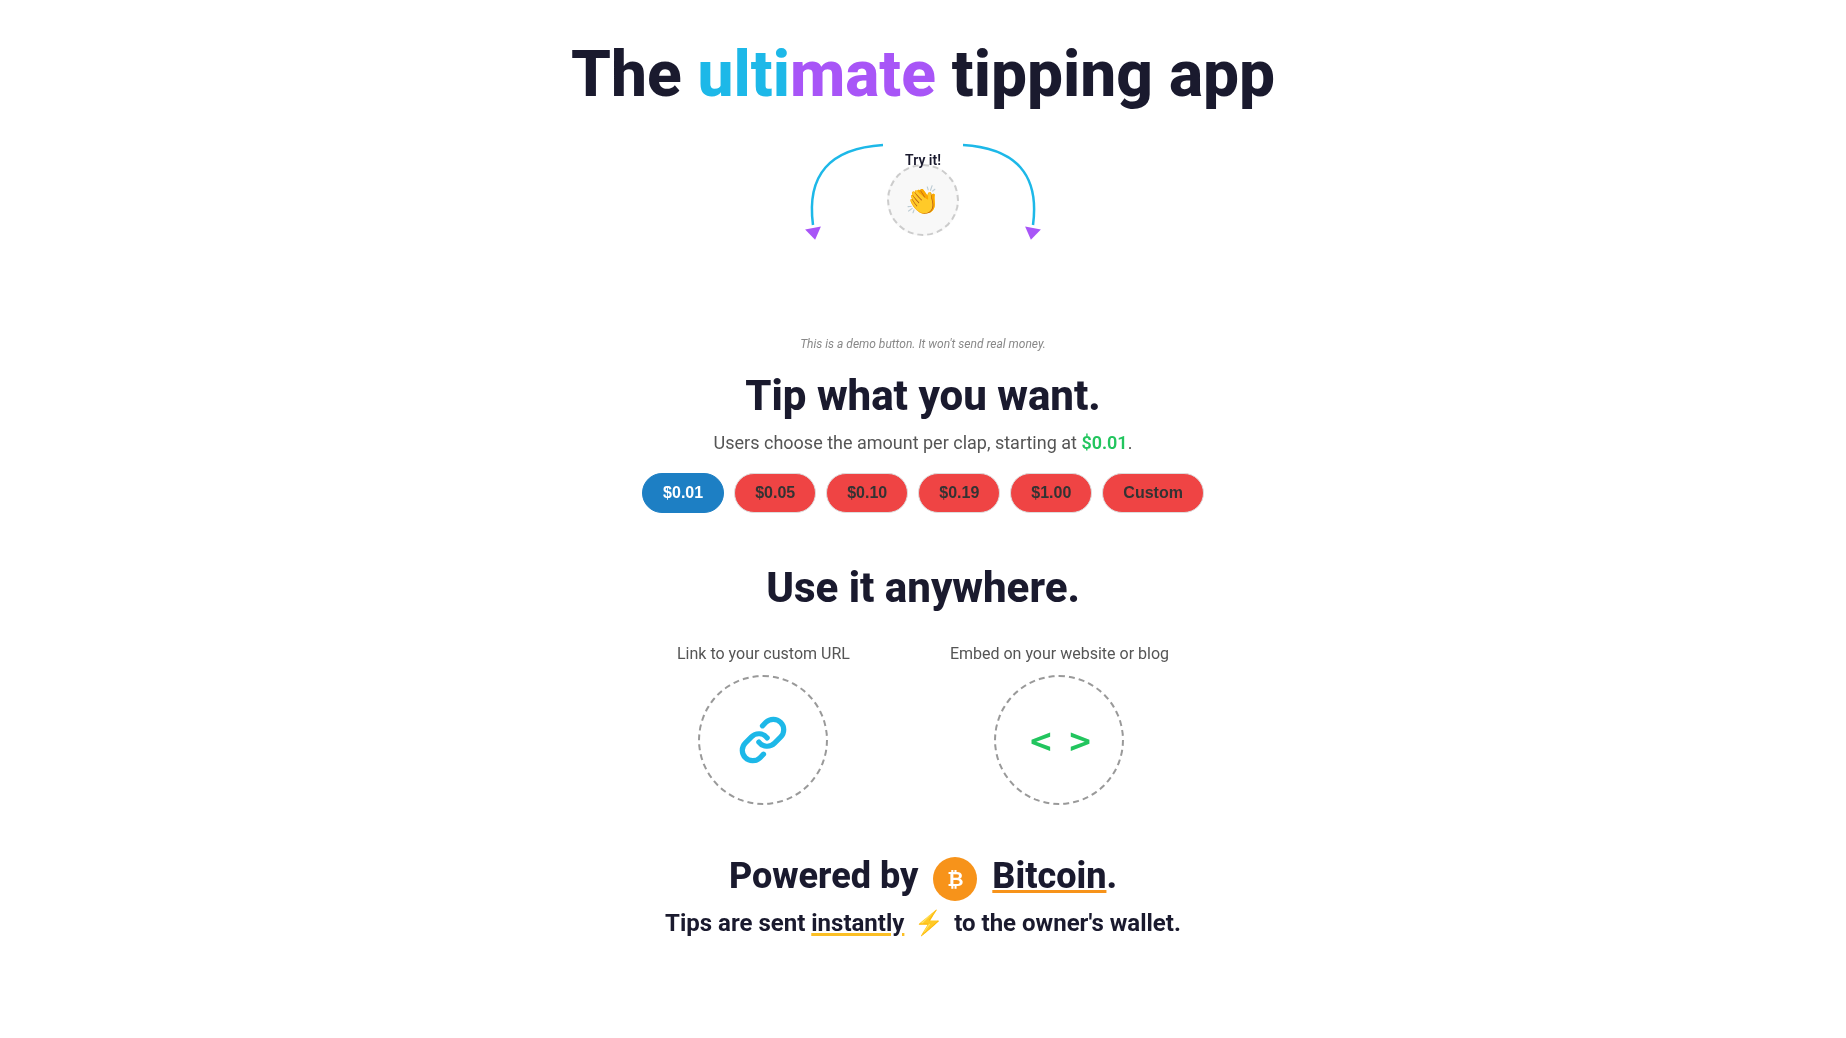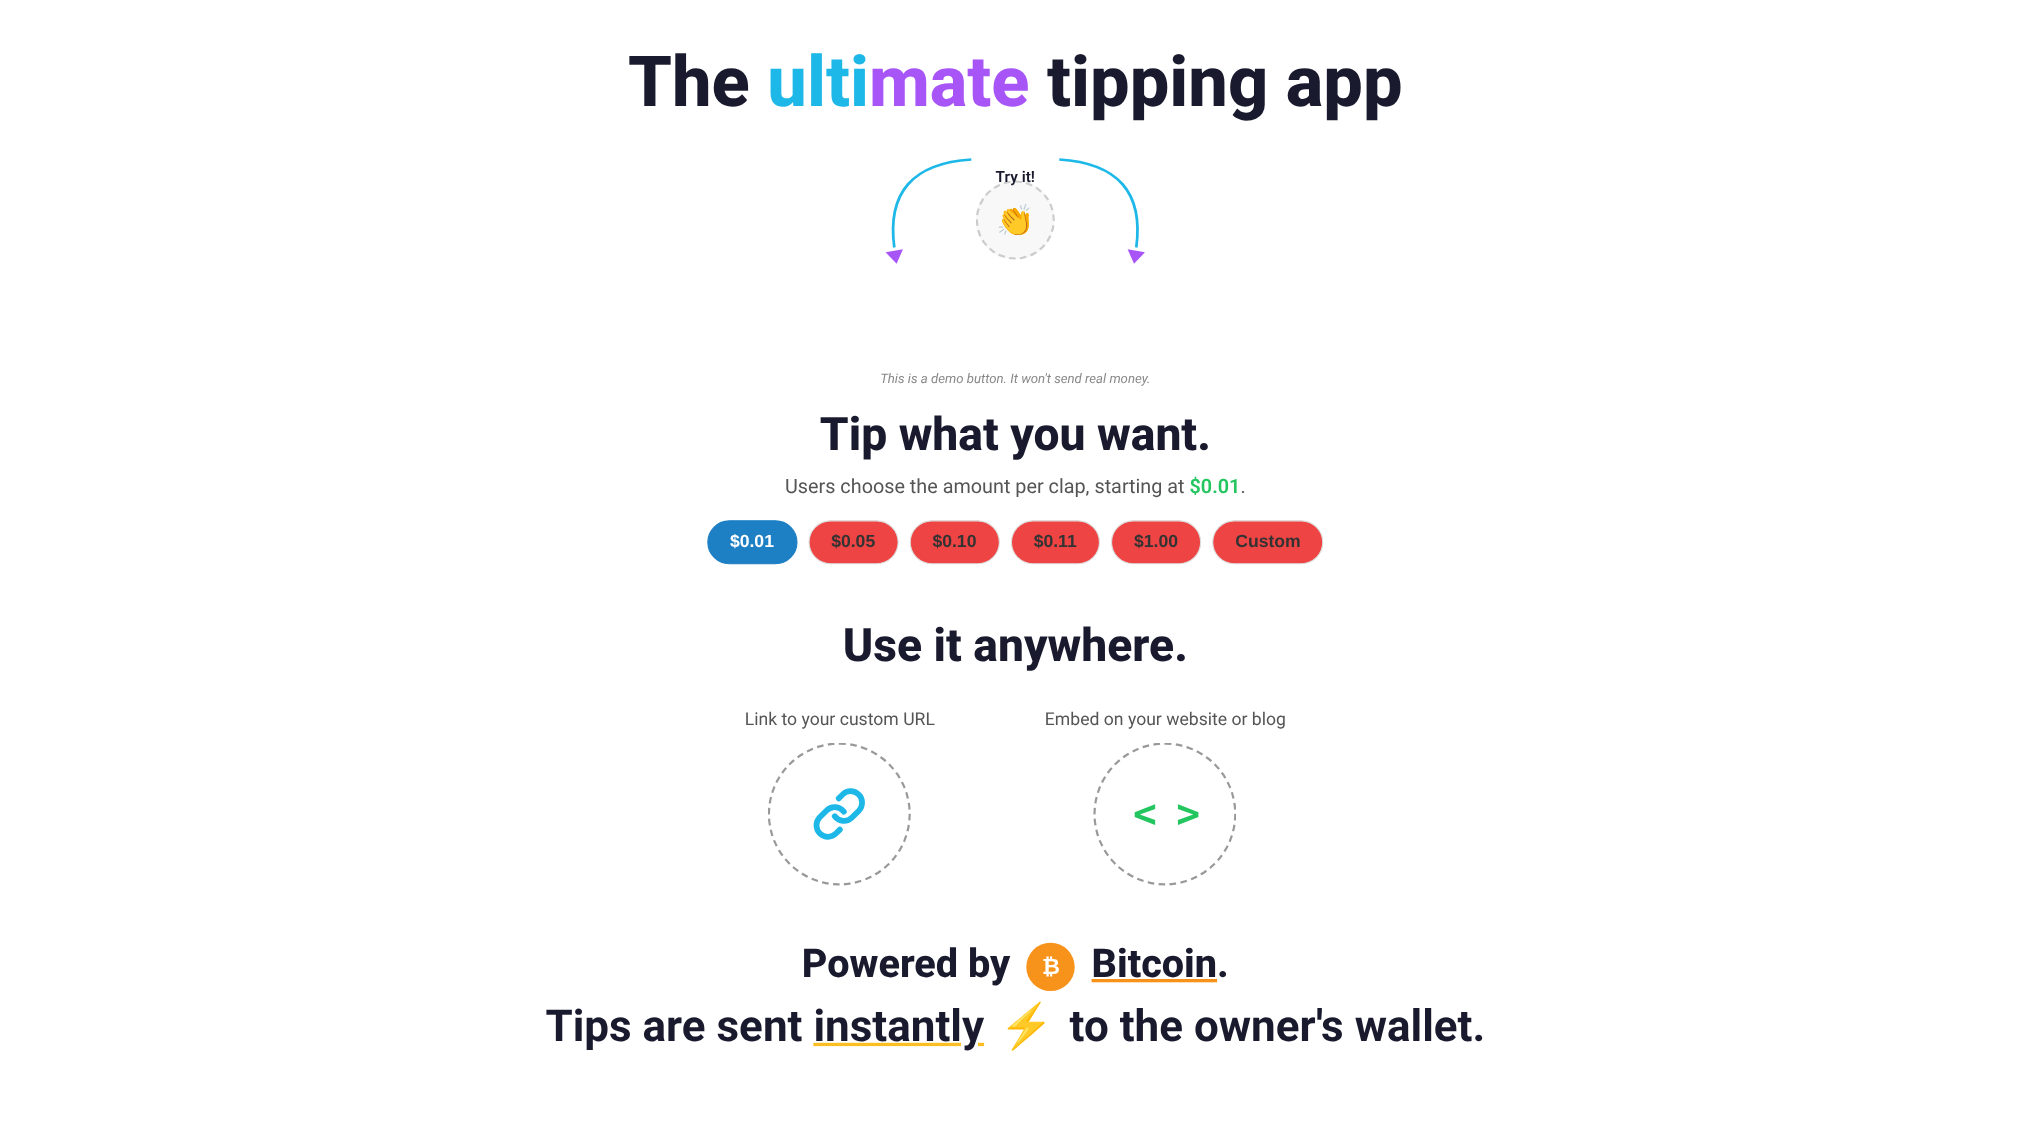--- a/index.html
+++ b/index.html
@@ -239,21 +239,21 @@
     }
 
     .bitcoin-link {
       color: #1a1a2e;
       text-decoration: underline;
       text-decoration-color: #f7931a;
       text-decoration-thickness: 3px;
     }
 
     .instantly-line {
-      font-size: 40px;
+      font-size: 24px;
       font-weight: 700;
       color: #1a1a2e;
       text-align: center;
     }
 
     .instantly-underline {
       text-decoration: underline;
       text-decoration-color: #fbbf24;
       text-decoration-thickness: 3px;
     }
@@ -306,21 +306,21 @@
 
   <div class="section">
     <h2 class="section-title">Tip what you want.</h2>
     <p class="section-subtitle">
       <span>Users choose the amount per clap, starting at </span><span class="highlight-green">$0.01</span><span>.</span>
     </p>
     <div class="amount-buttons">
       <button class="amount-btn active">$0.01</button>
       <button class="amount-btn">$0.05</button>
       <button class="amount-btn">$0.10</button>
-      <button class="amount-btn">$0.11</button>
+      <button class="amount-btn">$0.19</button>
       <button class="amount-btn">$1.00</button>
       <button class="amount-btn">Custom</button>
     </div>
   </div>
 
   <div class="use-anywhere-section">
     <h2 class="section-title">Use it anywhere.</h2>
     <div class="use-anywhere-icons">
       <div class="icon-item">
         <span class="icon-item-label">Link to your custom URL</span>

